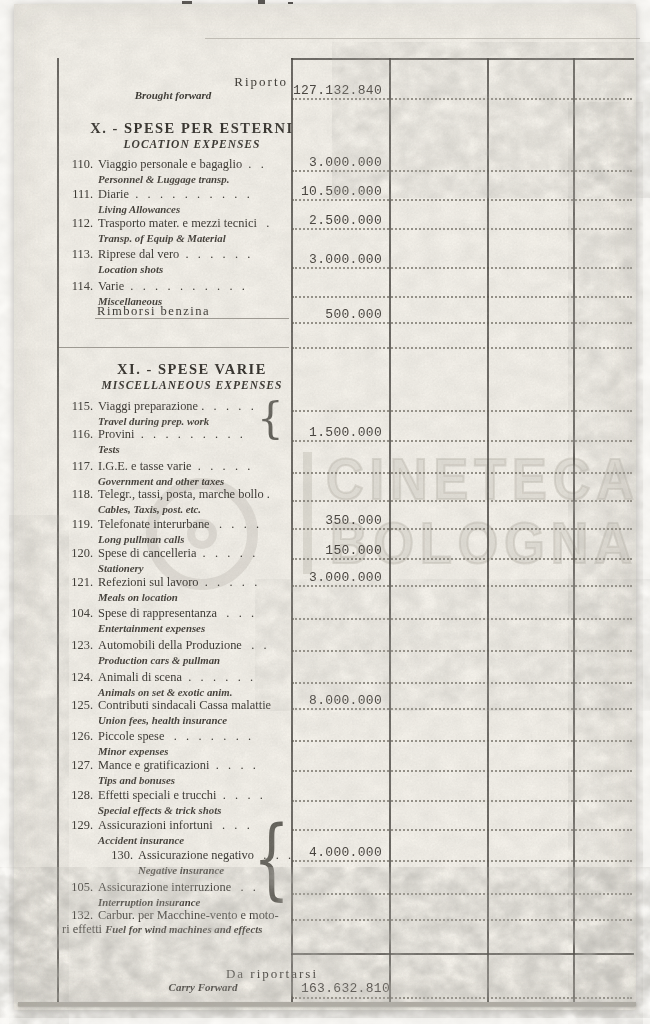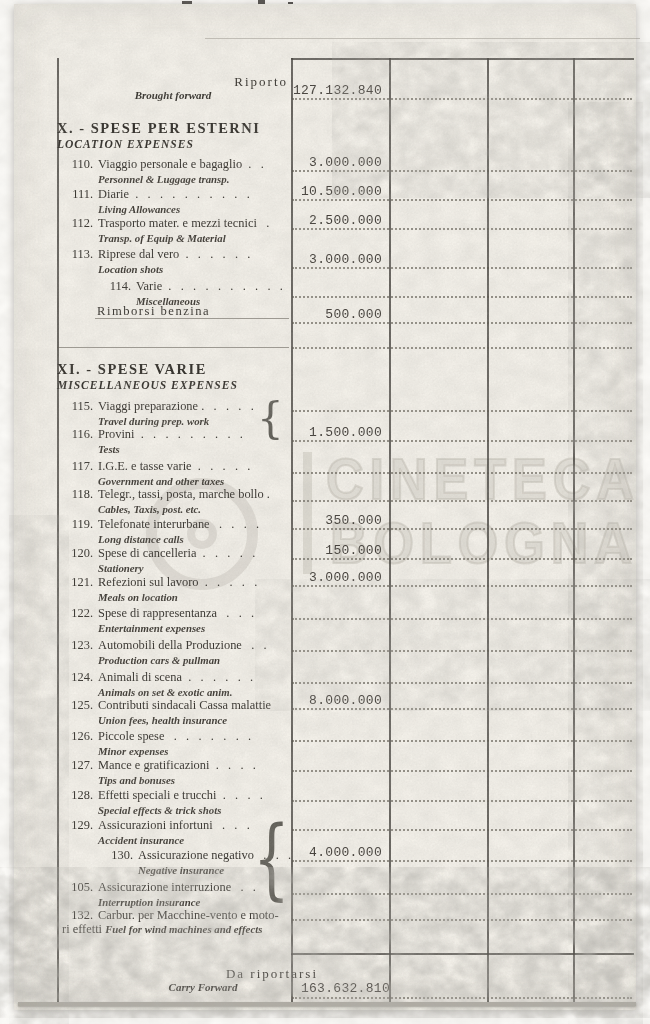--- a/index.html
+++ b/index.html
@@ -17,21 +17,21 @@
   .r1{display:flex;font-size:12.4px;line-height:15px;}
   .num{width:33px;text-align:right;padding-right:5px;flex:none;}
   .it{white-space:pre;}
   .en{margin-left:38px;margin-top:1px;font-style:italic;font-weight:bold;font-size:10.8px;
       line-height:13px;color:#39352f;white-space:pre;}
   .val{position:absolute;left:262px;width:120px;text-align:right;z-index:4;
        font-family:"Liberation Mono",monospace;font-size:13px;letter-spacing:.3px;color:#3a3631;}
   .extra{position:absolute;left:97px;font-size:12.6px;letter-spacing:1.5px;color:#2e2b26;z-index:4;white-space:pre;}
   .line2{position:absolute;left:62px;font-size:12.4px;color:#2e2b26;z-index:4;white-space:pre;}
   .line2 .en2{font-style:italic;font-weight:bold;font-size:10.8px;color:#39352f;}
-  .sec{position:absolute;left:57px;width:270px;color:#2b2823;z-index:4;}
+  .sec{position:absolute;left:57px;width:270px;text-align:center;color:#2b2823;z-index:4;}
   .sec .t1{font-weight:bold;font-size:14.5px;letter-spacing:1.5px;line-height:17px;}
   .sec .t2{font-weight:bold;font-style:italic;font-size:11.5px;letter-spacing:1px;line-height:14px;}
   .fwd{position:absolute;left:58px;width:230px;text-align:right;color:#2e2b26;z-index:4;}
   .fwd .l1{font-size:13px;letter-spacing:2px;line-height:15px;}
   .fwd .l2{font-size:11px;font-style:italic;font-weight:bold;line-height:13px;text-align:center;}
   .brace{position:absolute;color:rgba(55,52,46,.8);font-family:"DejaVu Serif",serif;z-index:4;
          transform-origin:top left;}
   .wm{position:absolute;font-family:"Liberation Sans",sans-serif;font-weight:bold;z-index:1;
       color:rgba(206,202,193,.45);-webkit-text-stroke:2px rgba(193,189,180,.5);
       letter-spacing:6px;transform:scaleY(1.1);transform-origin:top left;font-size:52px;line-height:56px;}
@@ -137,21 +137,21 @@
     </div>
     <div class="en">Transp. of Equip &amp; Material</div>
   </div>
       <div class="item" style="top: 247px;">
     <div class="r1">
       <span class="num">113.</span>
       <span class="it">Riprese dal vero  .   .   .   .   .   .</span>
     </div>
     <div class="en">Location shots</div>
   </div>
-      <div class="item" style="top: 279px; padding-left: 38px;">
+      <div class="item" style="top: 279px;">
     <div class="r1">
       <span class="num">114.</span>
       <span class="it">Varie  .   .   .   .   .   .   .   .   .   .</span>
     </div>
     <div class="en">Miscellaneous</div>
   </div>
       <div class="item" style="top: 399px;">
     <div class="r1">
       <span class="num">115.</span>
       <span class="it">Viaggi preparazione .   .   .   .   .</span>
@@ -177,39 +177,39 @@
       <span class="num">118.</span>
       <span class="it">Telegr., tassi, posta, marche bollo .</span>
     </div>
     <div class="en">Cables, Taxis, post. etc.</div>
   </div>
       <div class="item" style="top: 517px;">
     <div class="r1">
       <span class="num">119.</span>
       <span class="it">Telefonate interurbane   .   .   .   .</span>
     </div>
-    <div class="en">Long distance calls</div>
+    <div class="en">Long pullman calls</div>
   </div>
       <div class="item" style="top: 546px;">
     <div class="r1">
       <span class="num">120.</span>
       <span class="it">Spese di cancelleria  .   .   .   .   .</span>
     </div>
     <div class="en">Stationery</div>
   </div>
       <div class="item" style="top: 575px;">
     <div class="r1">
       <span class="num">121.</span>
       <span class="it">Refezioni sul lavoro  .   .   .   .   .</span>
     </div>
     <div class="en">Meals on location</div>
   </div>
       <div class="item" style="top: 606px;">
     <div class="r1">
-      <span class="num">122.</span>
+      <span class="num">104.</span>
       <span class="it">Spese di rappresentanza   .   .   .</span>
     </div>
     <div class="en">Entertainment expenses</div>
   </div>
       <div class="item" style="top: 638px;">
     <div class="r1">
       <span class="num">123.</span>
       <span class="it">Automobili della Produzione   .   .</span>
     </div>
     <div class="en">Production cars &amp; pullman</div>

